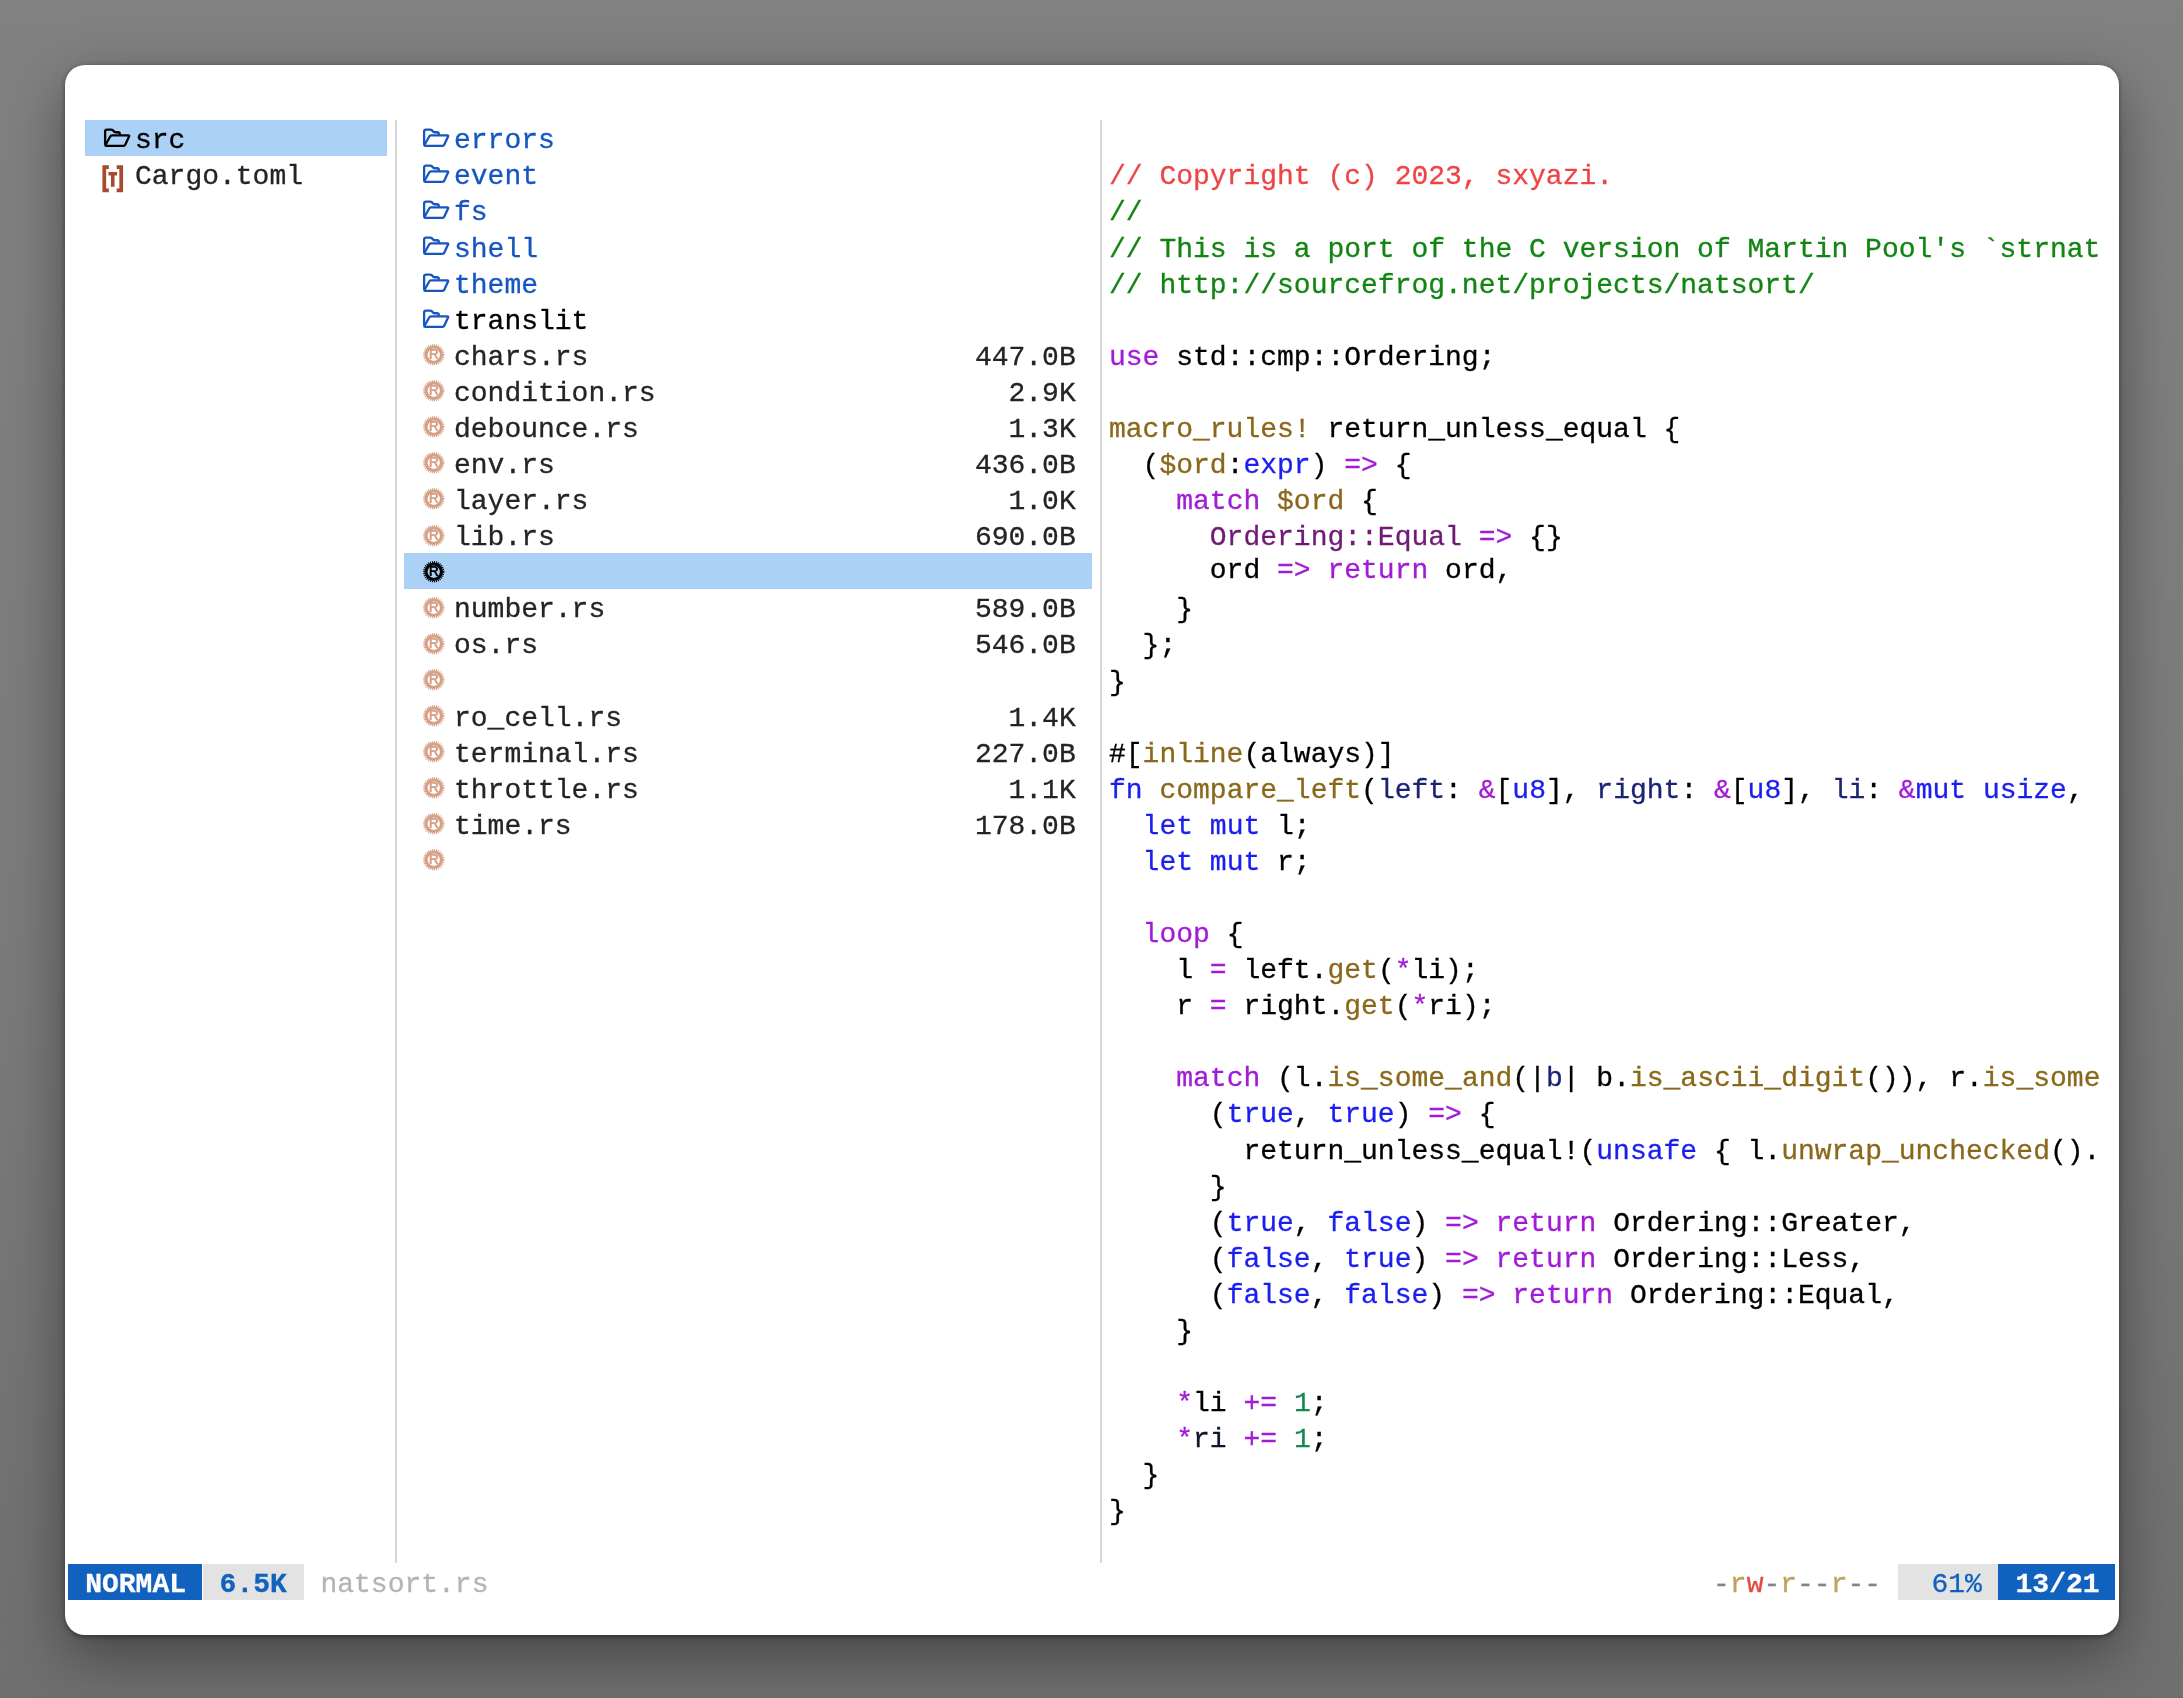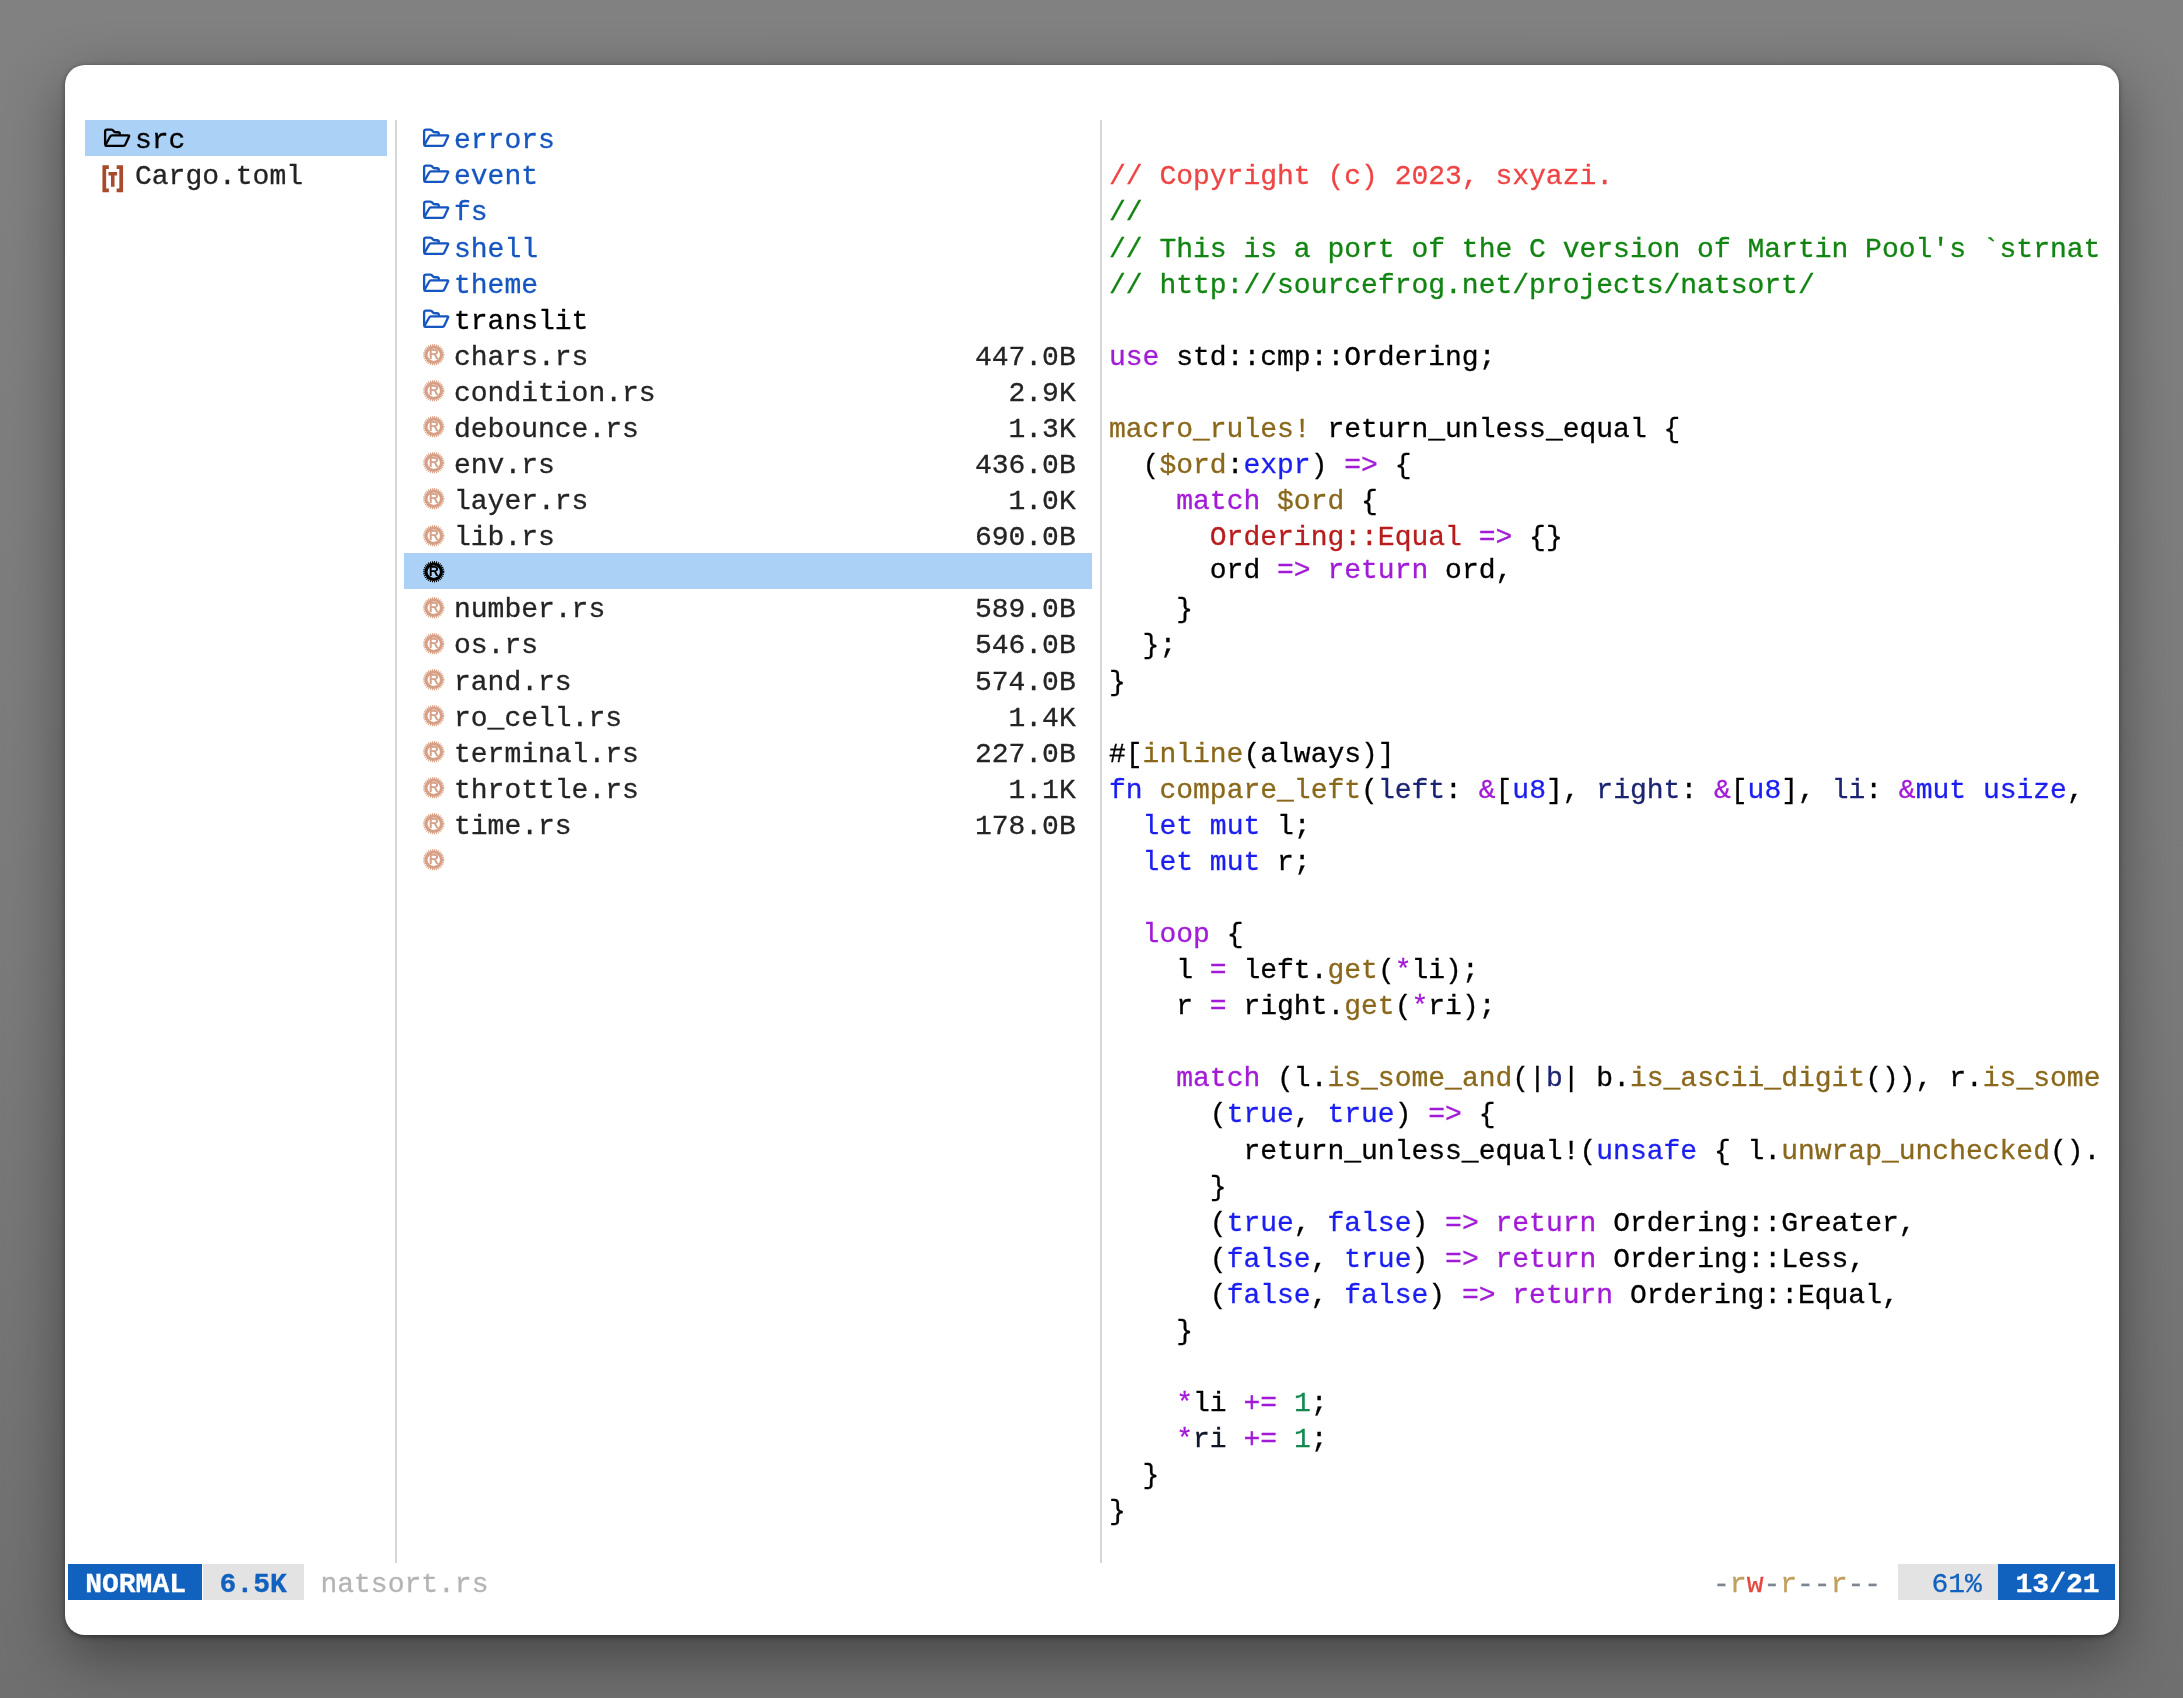--- a/index.html
+++ b/index.html
@@ -119,21 +119,20 @@
       <circle cx="16" cy="16" r="10.5" fill="none" stroke="#d7a086" stroke-width="4.2"></circle>
       <circle cx="16" cy="16" r="13.2" fill="none" stroke="#d7a086" stroke-width="2.6" stroke-dasharray="1.45 1.25"></circle>
       <text x="16.1" y="22.3" text-anchor="middle" font-family="Liberation Sans" font-size="19" font-weight="bold" fill="#d7a086">R</text>
     </svg>
 <div class="ln" style="left:389px;top:563px"><span style="color:#242424">os.rs                          546.0B</span></div>
 <svg style="position:absolute;left:357px;top:603px" width="23.5" height="23.5" viewBox="0 0 32 32">
       <circle cx="16" cy="16" r="10.5" fill="none" stroke="#d7a086" stroke-width="4.2"></circle>
       <circle cx="16" cy="16" r="13.2" fill="none" stroke="#d7a086" stroke-width="2.6" stroke-dasharray="1.45 1.25"></circle>
       <text x="16.1" y="22.3" text-anchor="middle" font-family="Liberation Sans" font-size="19" font-weight="bold" fill="#d7a086">R</text>
     </svg>
-<div class="ln" style="left:389px;top:600px"><span style="color:#242424">rand.rs                        574.0B</span></div>
 <svg style="position:absolute;left:357px;top:639px" width="23.5" height="23.5" viewBox="0 0 32 32">
       <circle cx="16" cy="16" r="10.5" fill="none" stroke="#d7a086" stroke-width="4.2"></circle>
       <circle cx="16" cy="16" r="13.2" fill="none" stroke="#d7a086" stroke-width="2.6" stroke-dasharray="1.45 1.25"></circle>
       <text x="16.1" y="22.3" text-anchor="middle" font-family="Liberation Sans" font-size="19" font-weight="bold" fill="#d7a086">R</text>
     </svg>
 <div class="ln" style="left:389px;top:636px"><span style="color:#242424">ro_cell.rs                       1.4K</span></div>
 <svg style="position:absolute;left:357px;top:675px" width="23.5" height="23.5" viewBox="0 0 32 32">
       <circle cx="16" cy="16" r="10.5" fill="none" stroke="#d7a086" stroke-width="4.2"></circle>
       <circle cx="16" cy="16" r="13.2" fill="none" stroke="#d7a086" stroke-width="2.6" stroke-dasharray="1.45 1.25"></circle>
       <text x="16.1" y="22.3" text-anchor="middle" font-family="Liberation Sans" font-size="19" font-weight="bold" fill="#d7a086">R</text>
@@ -157,21 +156,21 @@
       <text x="16.1" y="22.3" text-anchor="middle" font-family="Liberation Sans" font-size="19" font-weight="bold" fill="#d7a086">R</text>
     </svg>
 <div class="ln" style="left:1044px;top:94px"><span style="color:#ef4444">// Copyright (c) 2023, sxyazi.</span></div>
 <div class="ln" style="left:1044px;top:130px"><span style="color:#128412">//</span></div>
 <div class="ln" style="left:1044px;top:167px"><span style="color:#128412">// This is a port of the C version of Martin Pool's `strnat</span></div>
 <div class="ln" style="left:1044px;top:203px"><span style="color:#128412">// http://sourcefrog.net/projects/natsort/</span></div>
 <div class="ln" style="left:1044px;top:275px"><span style="color:#a21bd6">use</span><span style="color:#000000"> std::cmp::Ordering;</span></div>
 <div class="ln" style="left:1044px;top:347px"><span style="color:#8a681b">macro_rules!</span><span style="color:#000000"> return_unless_equal {</span></div>
 <div class="ln" style="left:1044px;top:383px"><span style="color:#000000">  (</span><span style="color:#8a681b">$ord</span><span style="color:#000000">:</span><span style="color:#1b1ef0">expr</span><span style="color:#000000">) </span><span style="color:#a21bd6">=&gt;</span><span style="color:#000000"> {</span></div>
 <div class="ln" style="left:1044px;top:419px"><span style="color:#000000">    </span><span style="color:#a21bd6">match</span><span style="color:#000000"> </span><span style="color:#8a681b">$ord</span><span style="color:#000000"> {</span></div>
-<div class="ln" style="left:1044px;top:455px"><span style="color:#b91c1c">      Ordering::Equal </span><span style="color:#a21bd6">=&gt;</span><span style="color:#000000"> {}</span></div>
+<div class="ln" style="left:1044px;top:455px"><span style="color:#701a75">      Ordering::Equal </span><span style="color:#a21bd6">=&gt;</span><span style="color:#000000"> {}</span></div>
 <div class="ln" style="left:1044px;top:488px"><span style="color:#000000">      ord </span><span style="color:#a21bd6">=&gt;</span><span style="color:#000000"> </span><span style="color:#a21bd6">return</span><span style="color:#000000"> ord,</span></div>
 <div class="ln" style="left:1044px;top:527px"><span style="color:#000000">    }</span></div>
 <div class="ln" style="left:1044px;top:563px"><span style="color:#000000">  };</span></div>
 <div class="ln" style="left:1044px;top:600px"><span style="color:#000000">}</span></div>
 <div class="ln" style="left:1044px;top:672px"><span style="color:#000000">#[</span><span style="color:#8a681b">inline</span><span style="color:#000000">(always)]</span></div>
 <div class="ln" style="left:1044px;top:708px"><span style="color:#1b1ef0">fn</span><span style="color:#000000"> </span><span style="color:#8a681b">compare_left</span><span style="color:#000000">(</span><span style="color:#1b2472">left</span><span style="color:#000000">: </span><span style="color:#a21bd6">&amp;</span><span style="color:#000000">[</span><span style="color:#1b1ef0">u8</span><span style="color:#000000">], </span><span style="color:#1b2472">right</span><span style="color:#000000">: </span><span style="color:#a21bd6">&amp;</span><span style="color:#000000">[</span><span style="color:#1b1ef0">u8</span><span style="color:#000000">], </span><span style="color:#1b2472">li</span><span style="color:#000000">: </span><span style="color:#a21bd6">&amp;</span><span style="color:#1b1ef0">mut</span><span style="color:#000000"> </span><span style="color:#1b1ef0">usize</span><span style="color:#000000">,</span></div>
 <div class="ln" style="left:1044px;top:744px"><span style="color:#000000">  </span><span style="color:#1b1ef0">let</span><span style="color:#000000"> </span><span style="color:#1b1ef0">mut</span><span style="color:#000000"> l;</span></div>
 <div class="ln" style="left:1044px;top:780px"><span style="color:#000000">  </span><span style="color:#1b1ef0">let</span><span style="color:#000000"> </span><span style="color:#1b1ef0">mut</span><span style="color:#000000"> r;</span></div>
 <div class="ln" style="left:1044px;top:852px"><span style="color:#000000">  </span><span style="color:#a21bd6">loop</span><span style="color:#000000"> {</span></div>
 <div class="ln" style="left:1044px;top:888px"><span style="color:#000000">    l </span><span style="color:#a21bd6">=</span><span style="color:#000000"> left.</span><span style="color:#8a681b">get</span><span style="color:#000000">(</span><span style="color:#a21bd6">*</span><span style="color:#000000">li);</span></div>

